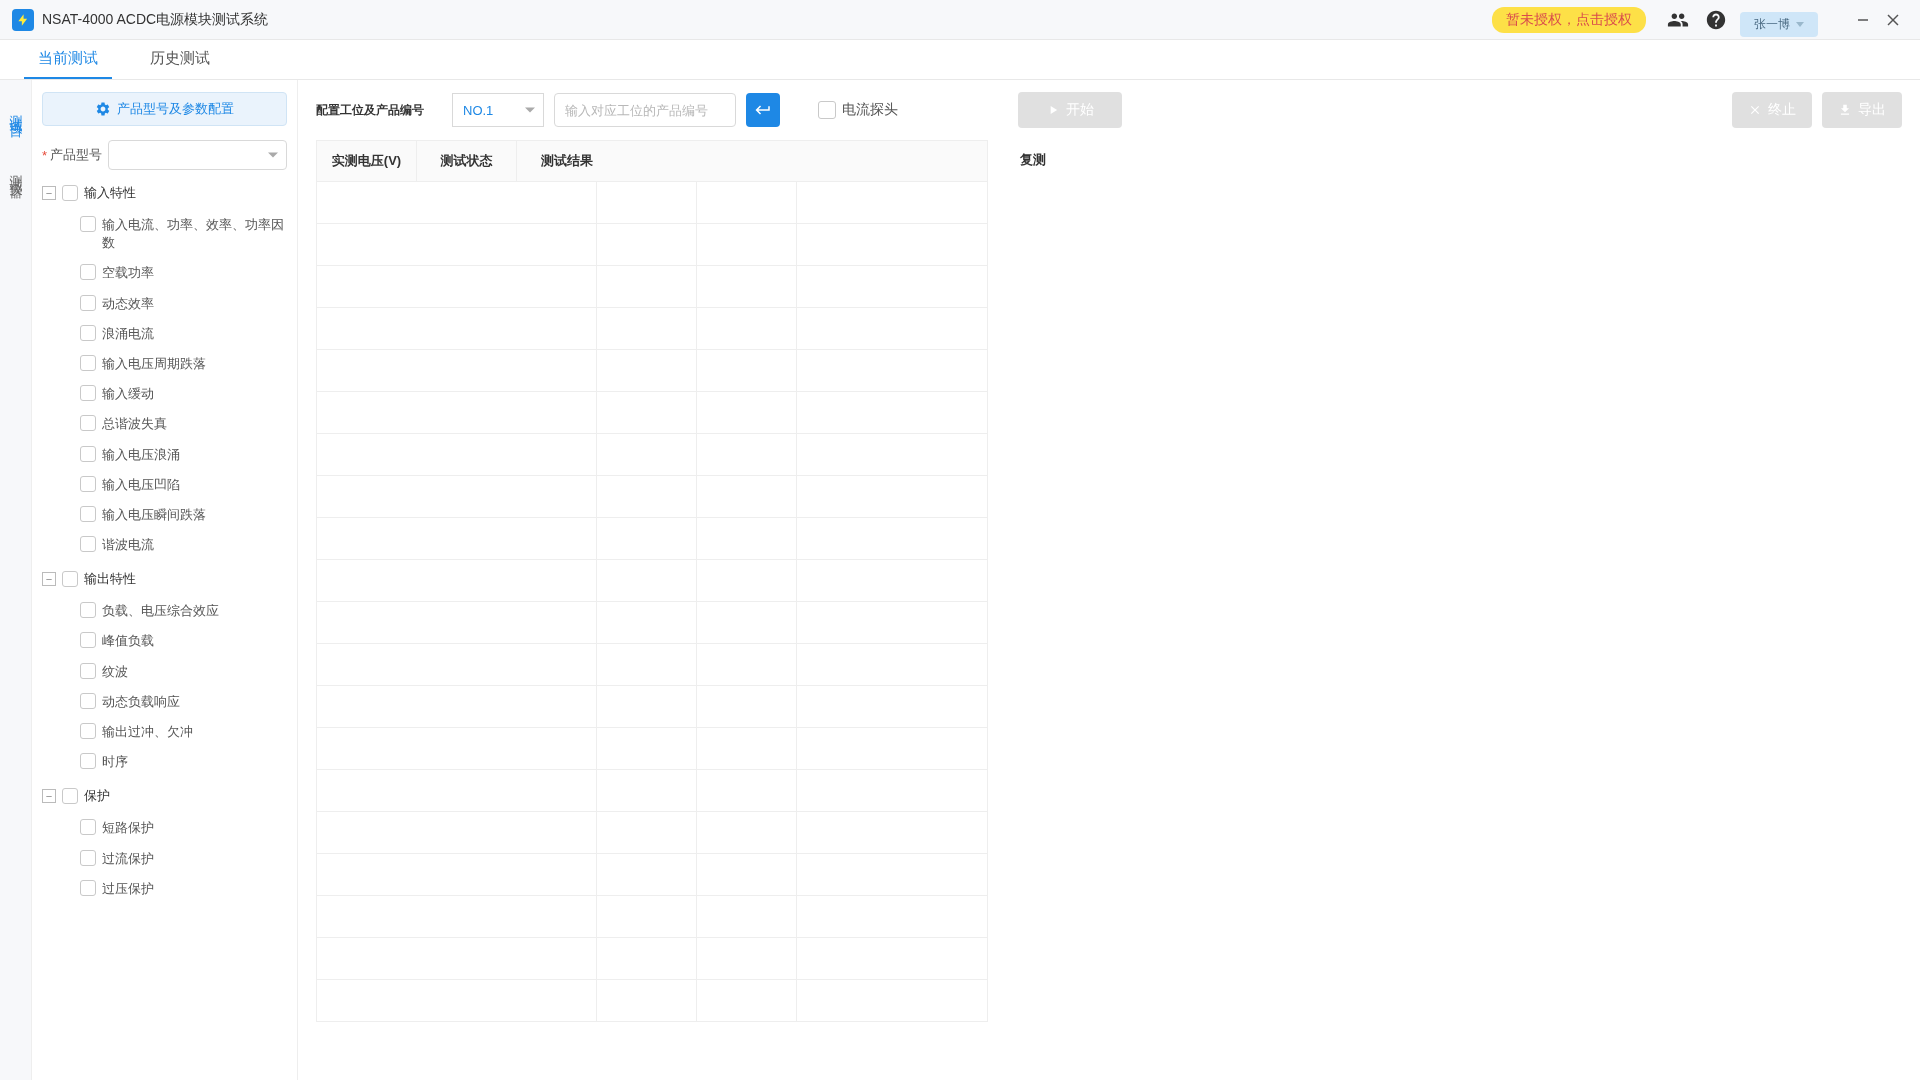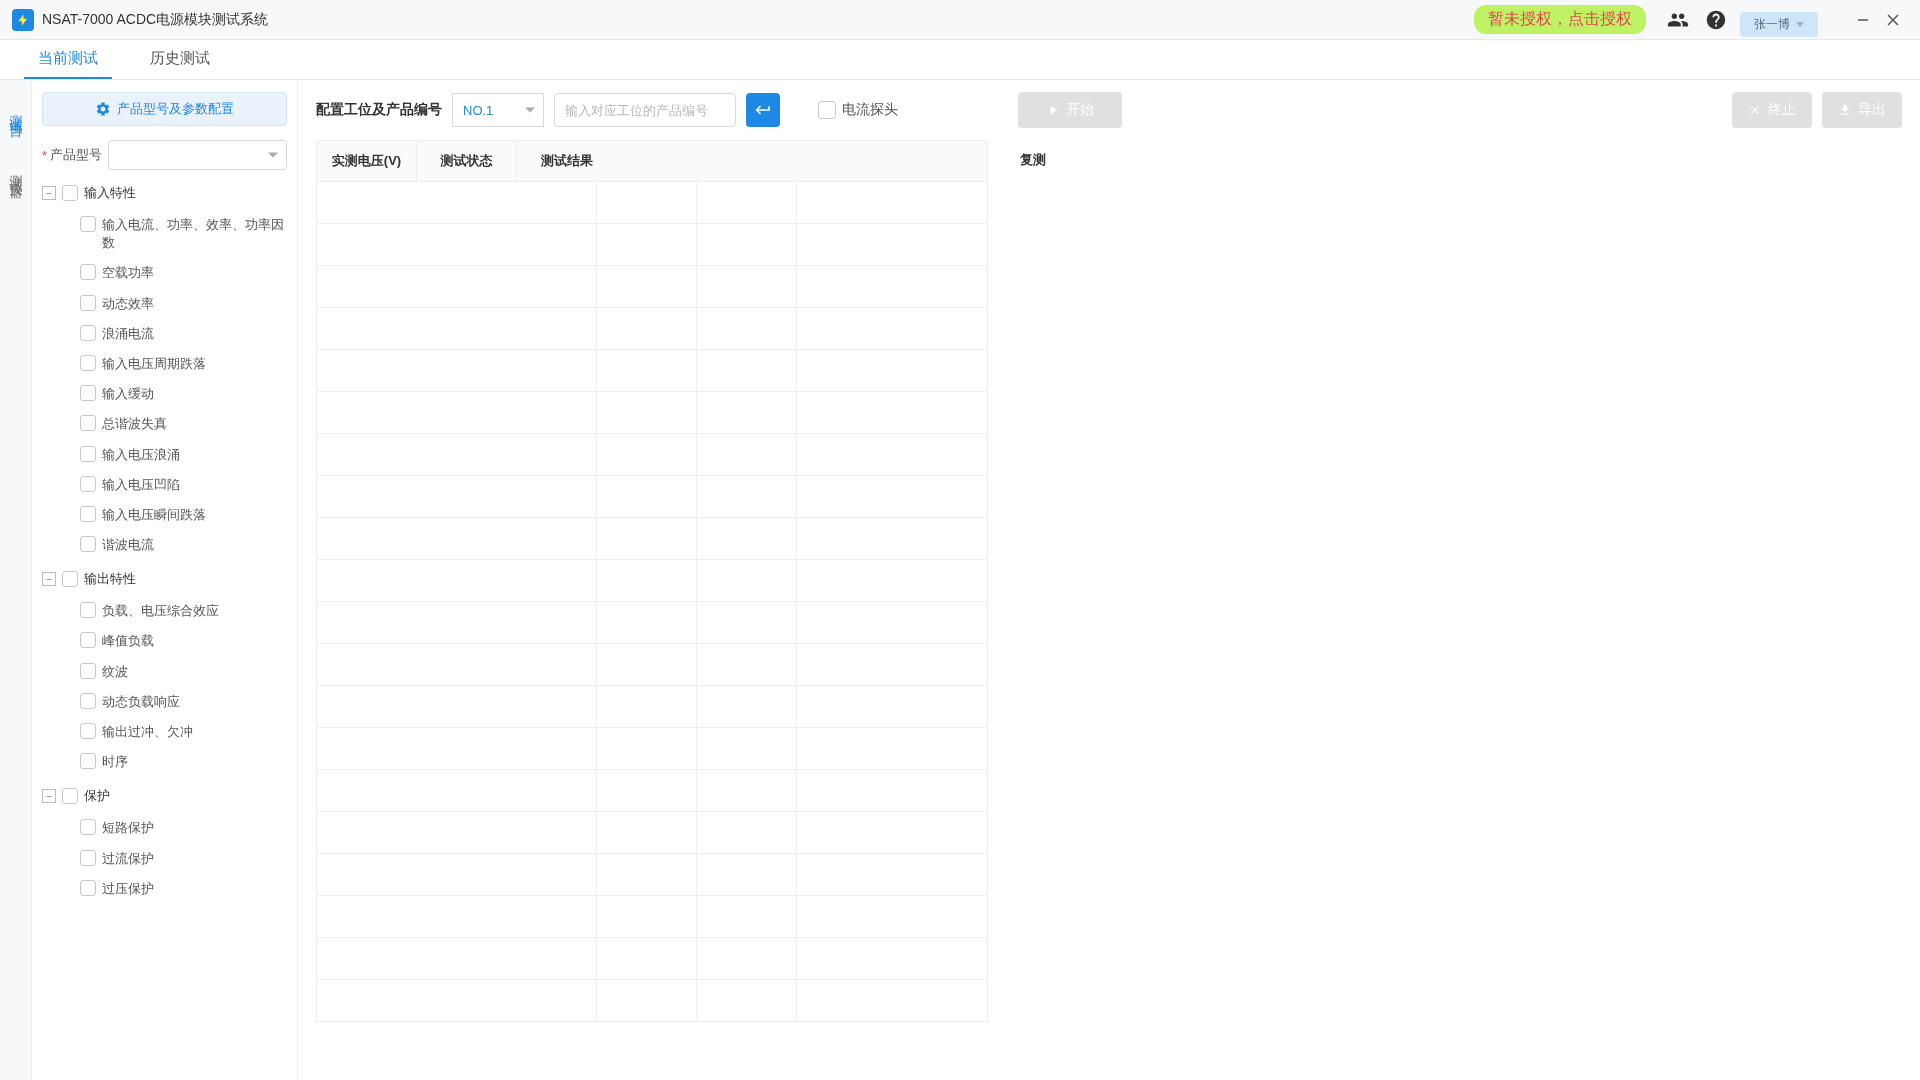--- a/index.html
+++ b/index.html
@@ -3,21 +3,21 @@
 <meta charset="utf-8">
 <style>
 * { margin: 0; padding: 0; box-sizing: border-box; font-family: "Microsoft YaHei", Arial, sans-serif; }
 body { background: #fff; width: 1920px; height: 1080px; overflow: hidden; font-size: 13px; color: #333; }
 
 
 .titlebar { height: 40px; background: #f7f8fa; border-bottom: 1px solid #e8e8e8; display: flex; align-items: center; padding: 0 12px; }
 .app-logo { width: 22px; height: 22px; background: #1e88e5; border-radius: 4px; display: flex; align-items: center; justify-content: center; margin-right: 8px; }
 .app-logo svg { width: 14px; height: 14px; }
 .app-title { font-size: 14px; font-weight: 500; color: #333; flex: 1; }
-.auth-pill { background: #bef264; color: #d94c4c; padding: 4px 14px; border-radius: 12px; font-size: 16px; margin-right: 18px; cursor: pointer; }
+.auth-pill { background: #fde047; color: #d94c4c; padding: 4px 14px; border-radius: 12px; font-size: 14px; margin-right: 18px; cursor: pointer; }
 .hdr-icon { width: 28px; height: 28px; display: flex; align-items: center; justify-content: center; margin-right: 10px; cursor: pointer; }
 .hdr-icon svg { width: 22px; height: 22px; fill: #333; }
 .user-pill { background: #cfe6f8; padding: 4px 14px; border-radius: 4px; font-size: 12px; color: #4a6a82; display: flex; align-items: center; margin-right: 30px; cursor: pointer; margin-top: 9px; }
 .user-pill .tri { margin-left: 6px; border-left: 4px solid transparent; border-right: 4px solid transparent; border-top: 5px solid #9ab8cc; }
 .win-btn { width: 30px; height: 40px; display: flex; align-items: center; justify-content: center; cursor: pointer; }
 .win-btn svg { width: 14px; height: 14px; stroke: #555; stroke-width: 1.5; fill: none; }
 
 
 .tabrow { height: 40px; display: flex; align-items: stretch; padding: 0 24px; border-bottom: 1px solid #e8e8e8; }
 .tab { padding: 0 14px; display: flex; align-items: center; font-size: 15px; color: #555; cursor: pointer; border-bottom: 2px solid transparent; margin-right: 24px; }
@@ -42,21 +42,21 @@
 .tree-cat { display: flex; align-items: center; margin: 10px 0 8px; }
 .tree-toggle { width: 14px; height: 14px; border: 1px solid #bbb; display: flex; align-items: center; justify-content: center; font-size: 11px; line-height: 1; color: #888; margin-right: 6px; cursor: pointer; background: #fff; }
 .chk { width: 16px; height: 16px; border: 1px solid #c9c9c9; border-radius: 3px; background: #fff; margin-right: 6px; cursor: pointer; flex-shrink: 0; }
 .cat-label { font-weight: 500; color: #333; }
 .tree-item { display: flex; align-items: flex-start; padding: 6px 0 6px 38px; }
 .tree-item .label { color: #555; line-height: 1.4; }
 
 
 .main { flex: 1; padding: 12px 18px; background: #fff; }
 .toolbar { display: flex; align-items: center; gap: 10px; margin-bottom: 12px; }
-.tl-label { font-size: 14px; font-weight: 600; color: #333; margin-right: 0; }
+.tl-label { font-size: 12px; font-weight: 600; color: #333; margin-right: 18px; }
 .tl-select { width: 92px; height: 34px; border: 1px solid #d9d9d9; border-radius: 0; display: flex; align-items: center; padding: 0 10px; color: #1e88e5; font-size: 13px; position: relative; cursor: pointer; }
 .tl-select .chev { position: absolute; right: 8px; top: 50%; transform: translateY(-50%); border-left: 5px solid transparent; border-right: 5px solid transparent; border-top: 5px solid #aaa; }
 .tl-input { width: 182px; height: 34px; border: 1px solid #d9d9d9; border-radius: 4px; padding: 0 10px; font-size: 13px; color: #333; }
 .tl-input::placeholder { color: #b8b8b8; }
 .enter-btn { width: 34px; height: 34px; background: #1e88e5; border-radius: 4px; display: flex; align-items: center; justify-content: center; cursor: pointer; }
 .enter-btn svg { width: 18px; height: 18px; fill: #fff; }
 .probe { display: flex; align-items: center; margin-left: 28px; }
 .probe .chk { width: 18px; height: 18px; }
 .probe span { color: #555; font-size: 14px; }
 .start-btn { margin-left: 110px; width: 104px; height: 36px; background: #e0e0e0; color: #fff; border-radius: 4px; display: flex; align-items: center; justify-content: center; gap: 6px; font-size: 14px; cursor: not-allowed; }
@@ -82,21 +82,21 @@
 </style>
 </head>
 <body>
 
 <div class="titlebar">
   <div class="app-logo">
     <svg viewBox="0 0 24 24">
         <path fill="#ffeb3b" d="M13 2L4 14h6v8l9-12h-6z"></path>
       </svg>
   </div>
-  <div class="app-title">NSAT-7000 ACDC电源模块测试系统</div>
+  <div class="app-title">NSAT-4000 ACDC电源模块测试系统</div>
   <div class="auth-pill">暂未授权，点击授权</div>
   <div class="hdr-icon">
     <svg viewBox="0 0 24 24">
         <path d="M16 11c1.66 0 3-1.34 3-3s-1.34-3-3-3-3 1.34-3 3 1.34 3 3 3zm-8 0c1.66 0 3-1.34 3-3S9.66 5 8 5 5 6.34 5 8s1.34 3 3 3zm0 2c-2.33 0-7 1.17-7 3.5V19h14v-2.5c0-2.33-4.67-3.5-7-3.5zm8 0c-.29 0-.62.02-.97.05 1.16.84 1.97 1.97 1.97 3.45V19h6v-2.5c0-2.33-4.67-3.5-7-3.5z"></path>
       </svg>
   </div>
   <div class="hdr-icon">
     <svg viewBox="0 0 24 24">
         <path d="M12 2C6.48 2 2 6.48 2 12s4.48 10 10 10 10-4.48 10-10S17.52 2 12 2zm1 17h-2v-2h2v2zm2.07-7.75l-.9.92C13.45 12.9 13 13.5 13 15h-2v-.5c0-1.1.45-2.1 1.17-2.83l1.24-1.26c.37-.36.59-.86.59-1.41 0-1.1-.9-2-2-2s-2 .9-2 2H8c0-2.21 1.79-4 4-4s4 1.79 4 4c0 .88-.36 1.68-.93 2.25z"></path>
       </svg>

